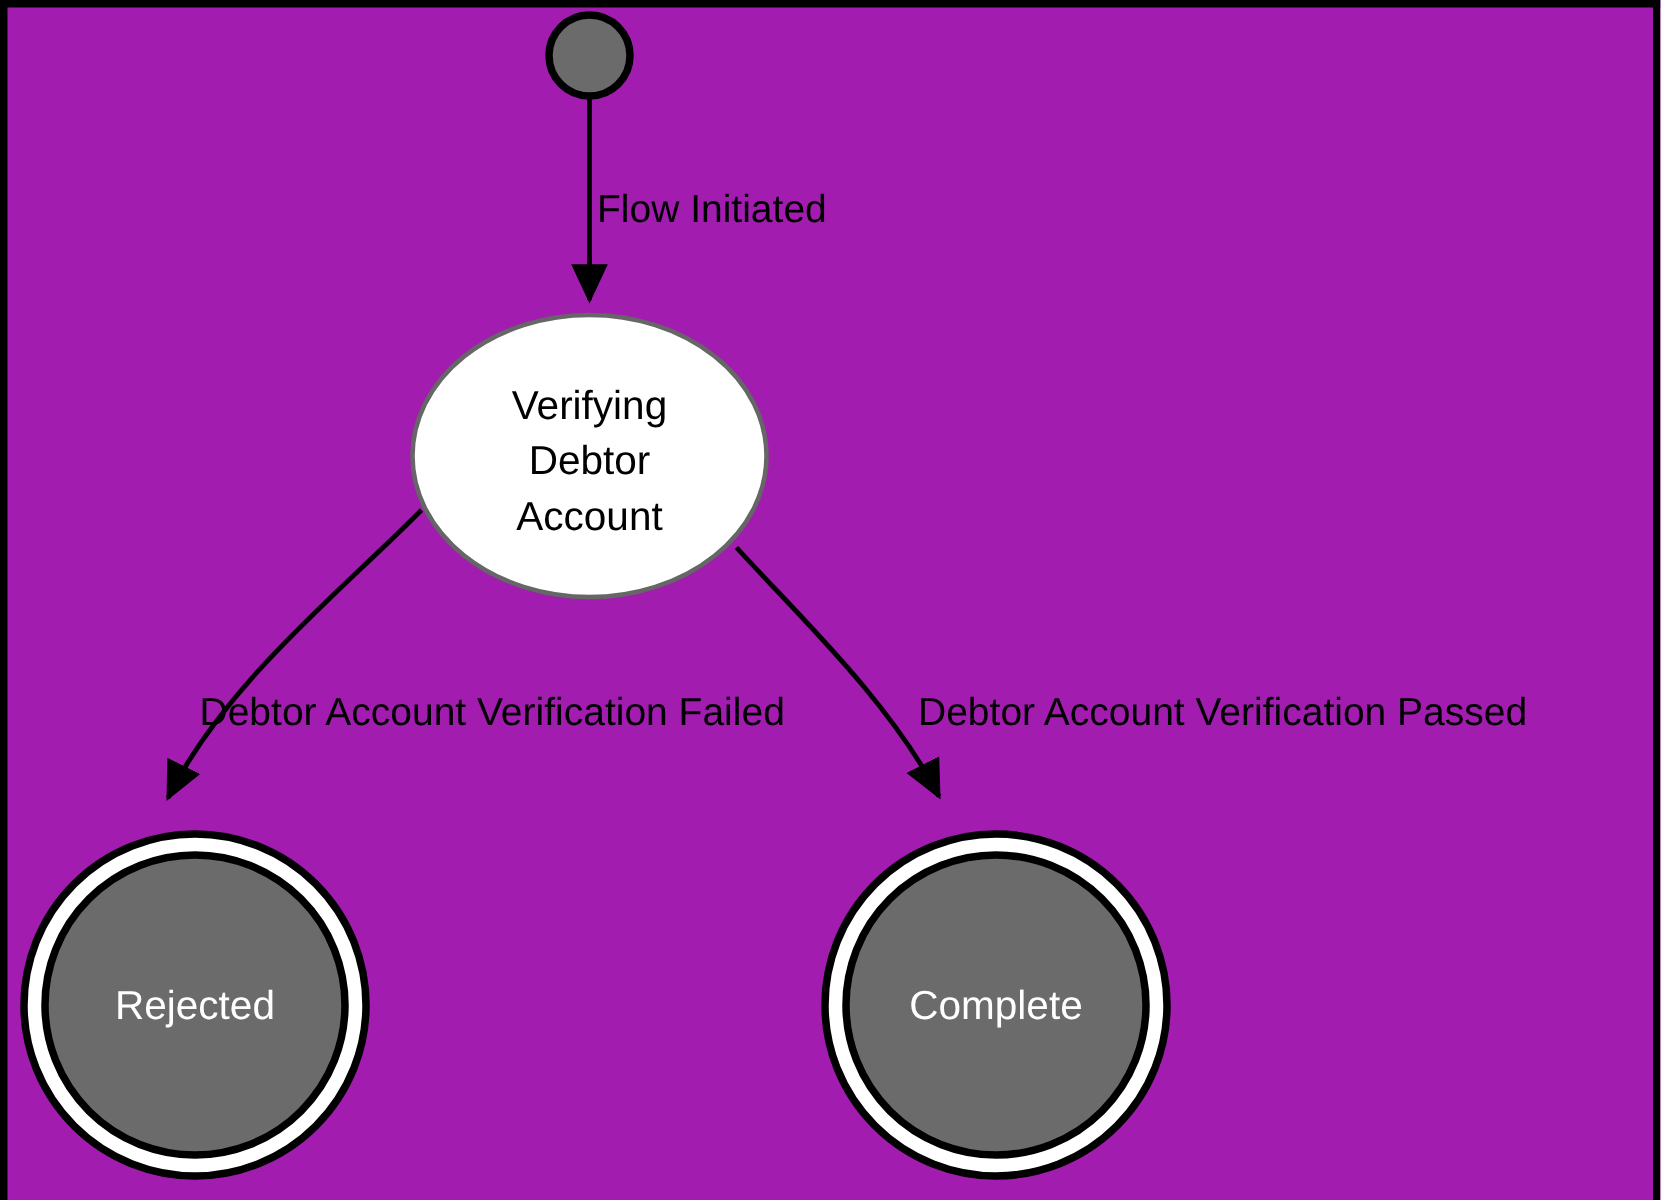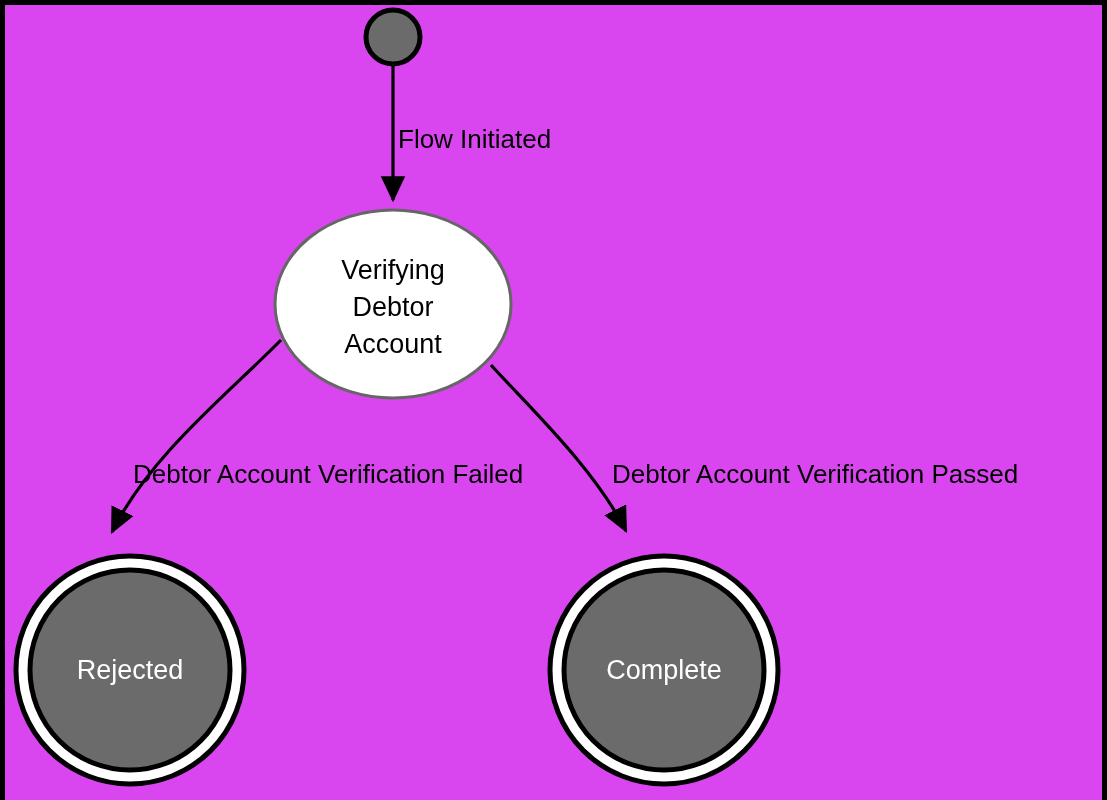--- a/index.html
+++ b/index.html
@@ -8,21 +8,21 @@
     padding: 0;
     background: #ffffff;
   }
   body {
     font-family: "Liberation Sans", sans-serif;
   }
   #canvas {
     position: relative;
     width: 1107px;
     height: 800px;
-    background: #d946ef;
+    background: #a21caf;
     overflow: hidden;
     box-sizing: border-box;
   }
   #diagram-svg {
     position: absolute;
     left: 0;
     top: 0;
     width: 1107px;
     height: 800px;
     display: block;

